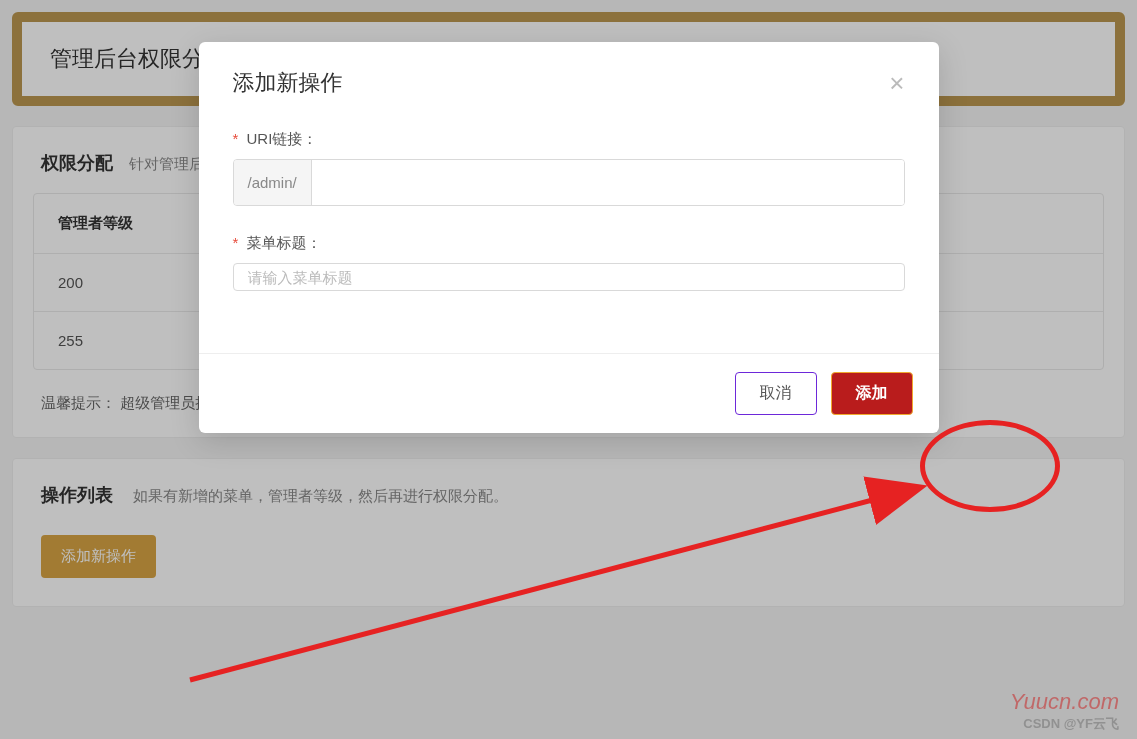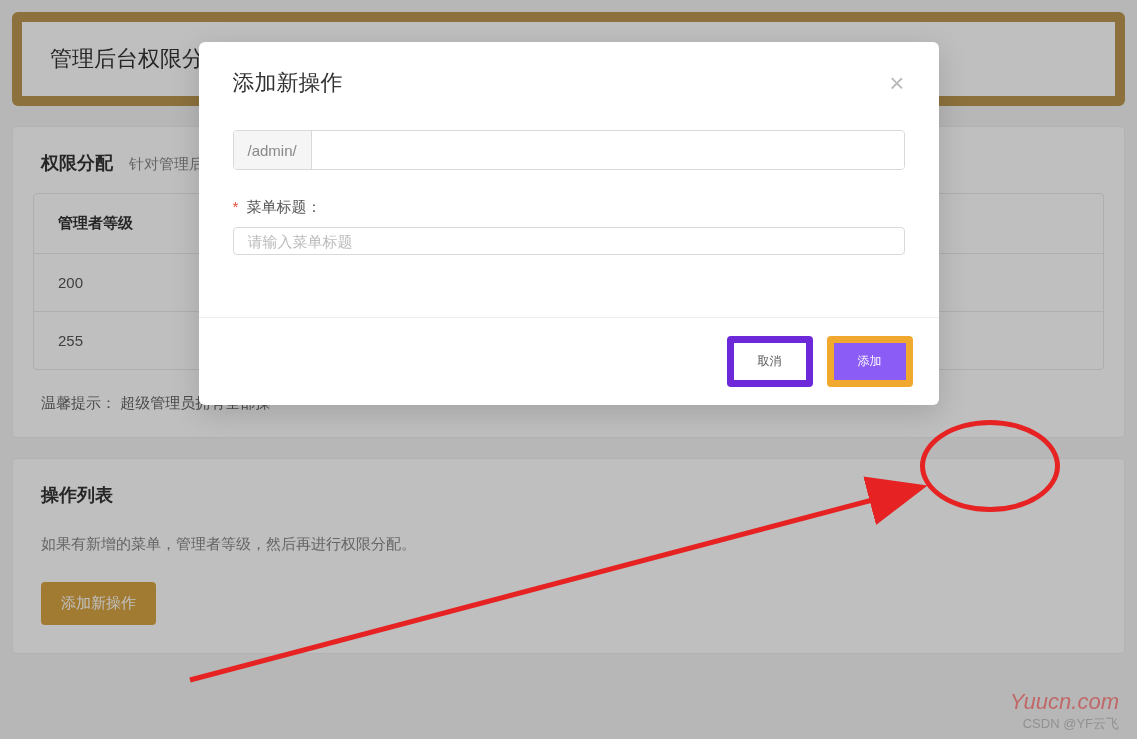--- a/index.html
+++ b/index.html
@@ -82,23 +82,22 @@
     .ops-card {
       background: #fff;
       margin-top: 20px;
       border-radius: 4px;
       padding: 24px 28px 28px;
       border: 1px solid #eee;
     }
     .ops-head {
       display: flex;
       align-items: baseline;
-      gap: 28px;
+      gap: 20px;
       margin-bottom: 28px;
-      flex-direction: column;
     }
     .add-op-btn {
       background: #d8a545;
       color: #fff;
       border: none;
       padding: 12px 20px;
       border-radius: 4px;
       font-size: 15px;
       cursor: pointer;
     }
@@ -152,21 +151,21 @@
     }
     .req {
       color: #e74c3c;
       margin-right: 4px;
     }
     .input-group {
       display: flex;
       border: 1px solid #d9d9d9;
       border-radius: 4px;
       overflow: hidden;
-      height: 40px;
+      height: 47px;
     }
     .input-prefix {
       background: #f5f5f5;
       color: #888;
       padding: 0 14px;
       display: flex;
       align-items: center;
       font-size: 15px;
       border-right: 1px solid #d9d9d9;
     }
@@ -191,30 +190,31 @@
     .modal-foot {
       border-top: 1px solid #eee;
       padding: 18px 26px;
       display: flex;
       justify-content: flex-end;
       gap: 14px;
     }
     .btn {
       padding: 10px 24px;
       border-radius: 4px;
-      font-size: 12px;
+      font-size: 16px;
       cursor: pointer;
-      border: 7px solid #6d28d9;
+      border: 1px solid #6d28d9;
       background: #fff;
       color: #555;
     }
     .btn-primary {
-      background: #8b5cf6;
+      background: #b91c1c;
       border-color: #f0a92e;
       color: #fff;
+      font-weight: bold;
     }
 
     
     .annot-circle {
       position: absolute;
       width: 140px;
       height: 92px;
       border: 5px solid #e62222;
       border-radius: 50%;
       top: 420px;
@@ -228,20 +228,21 @@
     }
     .watermark1 {
       position: absolute; right: 18px; bottom: 24px;
       color: rgba(200,40,40,0.55); font-size: 22px; font-style: italic;
       pointer-events:none;
     }
     .watermark2 {
       position: absolute; right: 18px; bottom: 6px;
       color: rgba(120,120,120,0.6); font-size: 13px;
       pointer-events:none;
+      font-weight:bold;
     }
   </style>
 </head>
 <body>
 
 <div class="page-bg">
   <div class="page-header">
     <div class="page-header-title">管理后台权限分配</div>
   </div>
 
@@ -272,20 +273,24 @@
 
 <div class="overlay">
   <div class="modal">
     <div class="modal-head">
       <div class="modal-title">添加新操作</div>
       <div class="close-x">×</div>
     </div>
     <div class="modal-body">
 
       <div class="form-row">
+        <label class="form-label">
+          <span class="req">*</span>
+          <span>URI链接：</span>
+        </label>
         <div class="input-group">
           <div class="input-prefix">/admin/</div>
           <input type="text" style="">
         </div>
       </div>
 
       <div class="form-row">
         <label class="form-label">
           <span class="req">*</span>
           <span>菜单标题：</span>

